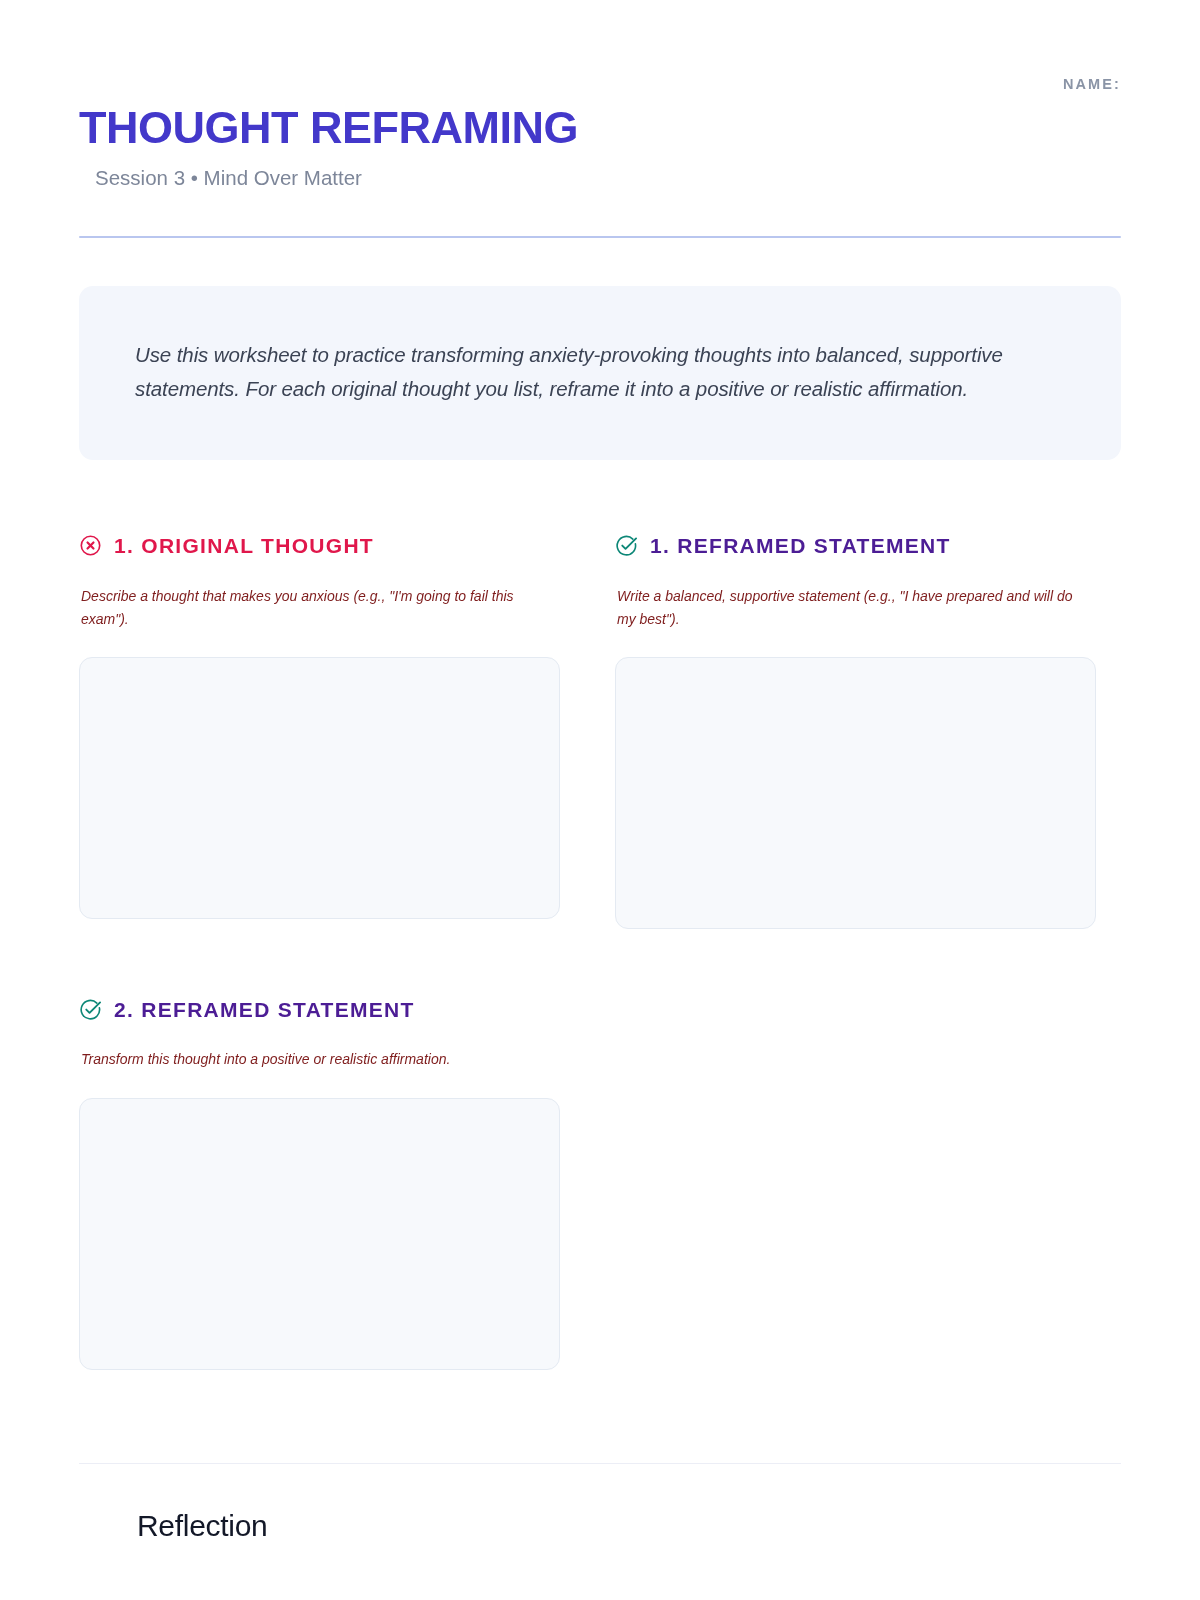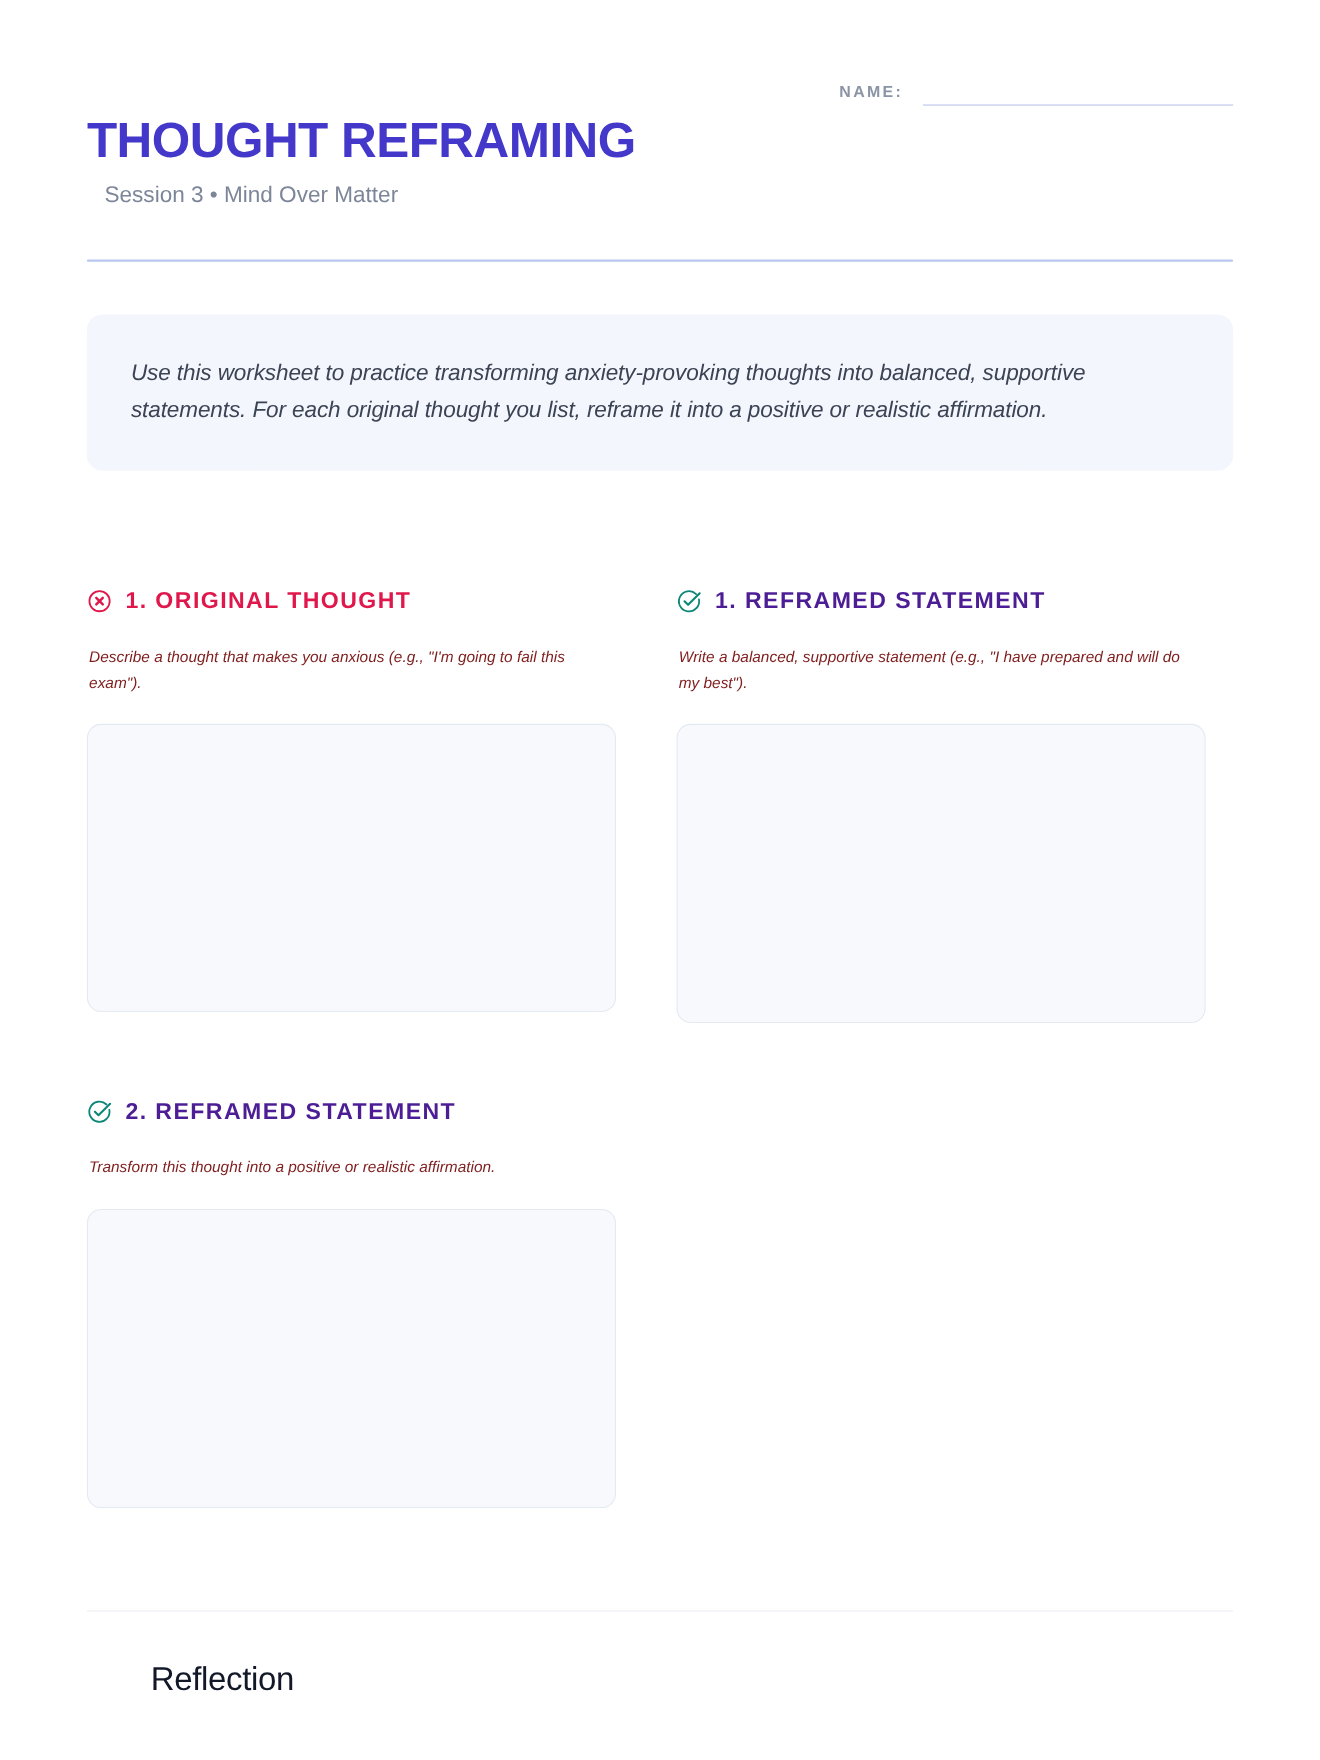--- a/index.html
+++ b/index.html
@@ -46,20 +46,21 @@
     font-weight: 400;
   }
 
   .name-block {
     position: absolute;
     right: 0;
     top: 76px;
     display: flex;
     align-items: flex-end;
     width: 358px;
+    flex-direction: column;
   }
   .name-label {
     font-size: 14.5px;
     font-weight: 700;
     letter-spacing: 2.1px;
     color: #8a94a6;
     padding-bottom: 4px;
     white-space: nowrap;
   }
   .name-rule {
@@ -77,34 +78,34 @@
   }
 
   
   .intro {
     margin-top: 48px;
     background: #f3f6fc;
     border-radius: 14px;
     padding: 36px 40px 38px 40px;
   }
   .intro p {
-    margin: 0;
+    margin: 16px;
     font-style: italic;
     font-size: 20.5px;
     line-height: 1.65;
     color: #3b4354;
     letter-spacing: -0.1px;
   }
 
   
   .row {
     display: flex;
     gap: 55px;
   }
-  .row-1 { margin-top: 105px; }
+  .row-1 { margin-top: 72px; }
   .row-2 { margin-top: 66px; }
 
   .col { width: 481px; }
 
   .sec-head {
     display: flex;
     align-items: center;
     gap: 12px;
     height: 28px;
   }

